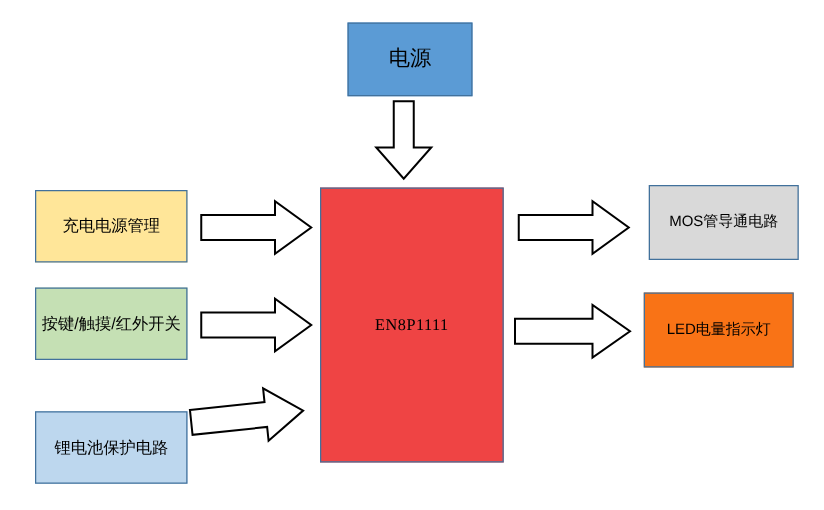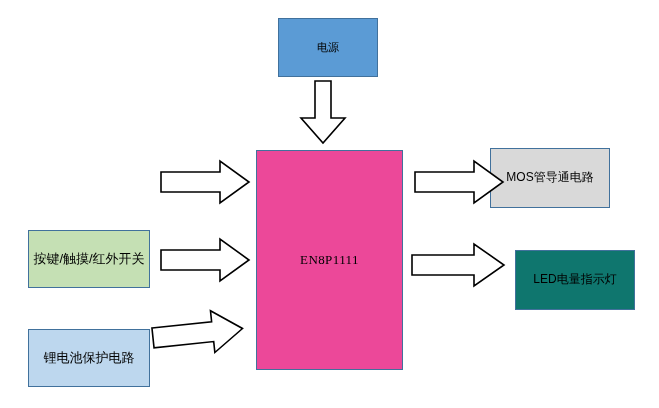--- a/index.html
+++ b/index.html
@@ -35,21 +35,21 @@
     white-space: pre-line;
   }
 
   
   #node-power {
     left: 278px;
     top: 18px;
     width: 100px;
     height: 59px;
     background: #5B9BD5;
-    font-size: 11px;
+    font-size: 17px;
   }
   #node-mcu {
     left: 256px;
     top: 150px;
     width: 147px;
     height: 220px;
     background: #F8CBAD;
     font-family: "Liberation Serif", "DejaVu Serif", serif;
     font-size: 13px;
     letter-spacing: 0.4px;
@@ -74,21 +74,21 @@
   #node-battery {
     left: 28px;
     top: 308px;
     width: 122px;
     height: 58px;
     background: #BDD7EE;
     font-size: 13px;
     margin-top: 21px;
   }
   #node-mos {
-    left: 490px;
+    left: 519px;
     top: 148px;
     width: 120px;
     height: 60px;
     background: #D9D9D9;
     font-size: 12px;
   }
   #node-led {
     left: 515px;
     top: 234px;
     width: 120px;
@@ -121,38 +121,41 @@
 </style>
 </head>
 <body>
 
 <div id="canvas" style="background: rgb(255, 255, 255);">
 
   <div class="node" id="node-power" style="background: rgb(91, 155, 213); border-color: rgb(65, 113, 156);">
     <span class="label">电源</span>
   </div>
 
+  <div class="node" id="node-charge" style="background: rgb(255, 230, 153); border-color: rgb(65, 113, 156);">
+    <span class="label">充电电源管理</span>
+  </div>
 
   <div class="node" id="node-switch" style="background: rgb(197, 224, 180); border-color: rgb(65, 113, 156);">
     <span class="label">按键/触摸/红外开关</span>
   </div>
 
   <div class="node" id="node-battery" style="background: rgb(189, 215, 238); border-color: rgb(65, 113, 156);">
     <span class="label">锂电池保护电路</span>
   </div>
 
-  <div class="node" id="node-mcu" style="background: #ec4899; border-color: rgb(65, 113, 156);">
+  <div class="node" id="node-mcu" style="background: #ef4444; border-color: rgb(65, 113, 156);">
     <span class="label">EN8P1111</span>
   </div>
 
   <div class="node" id="node-mos" style="background: rgb(217, 217, 217); border-color: rgb(65, 113, 156);">
     <span class="label">MOS管导通电路</span>
   </div>
 
-  <div class="node" id="node-led" style="background: #0f766e; border-color: rgb(65, 113, 156); margin-top: 16px;">
+  <div class="node" id="node-led" style="background: #f97316; border-color: rgb(65, 113, 156);">
     <span class="label">LED电量指示灯</span>
   </div>
 
   <div class="arrow" id="arrow-power-mcu">
     <svg width="46" height="64" viewBox="0 0 46 64">
       <polygon points="15,1 31,1 31,38 45,38 23,63 1,38 15,38"></polygon>
     </svg>
   </div>
 
   <div class="arrow" id="arrow-charge-mcu">

